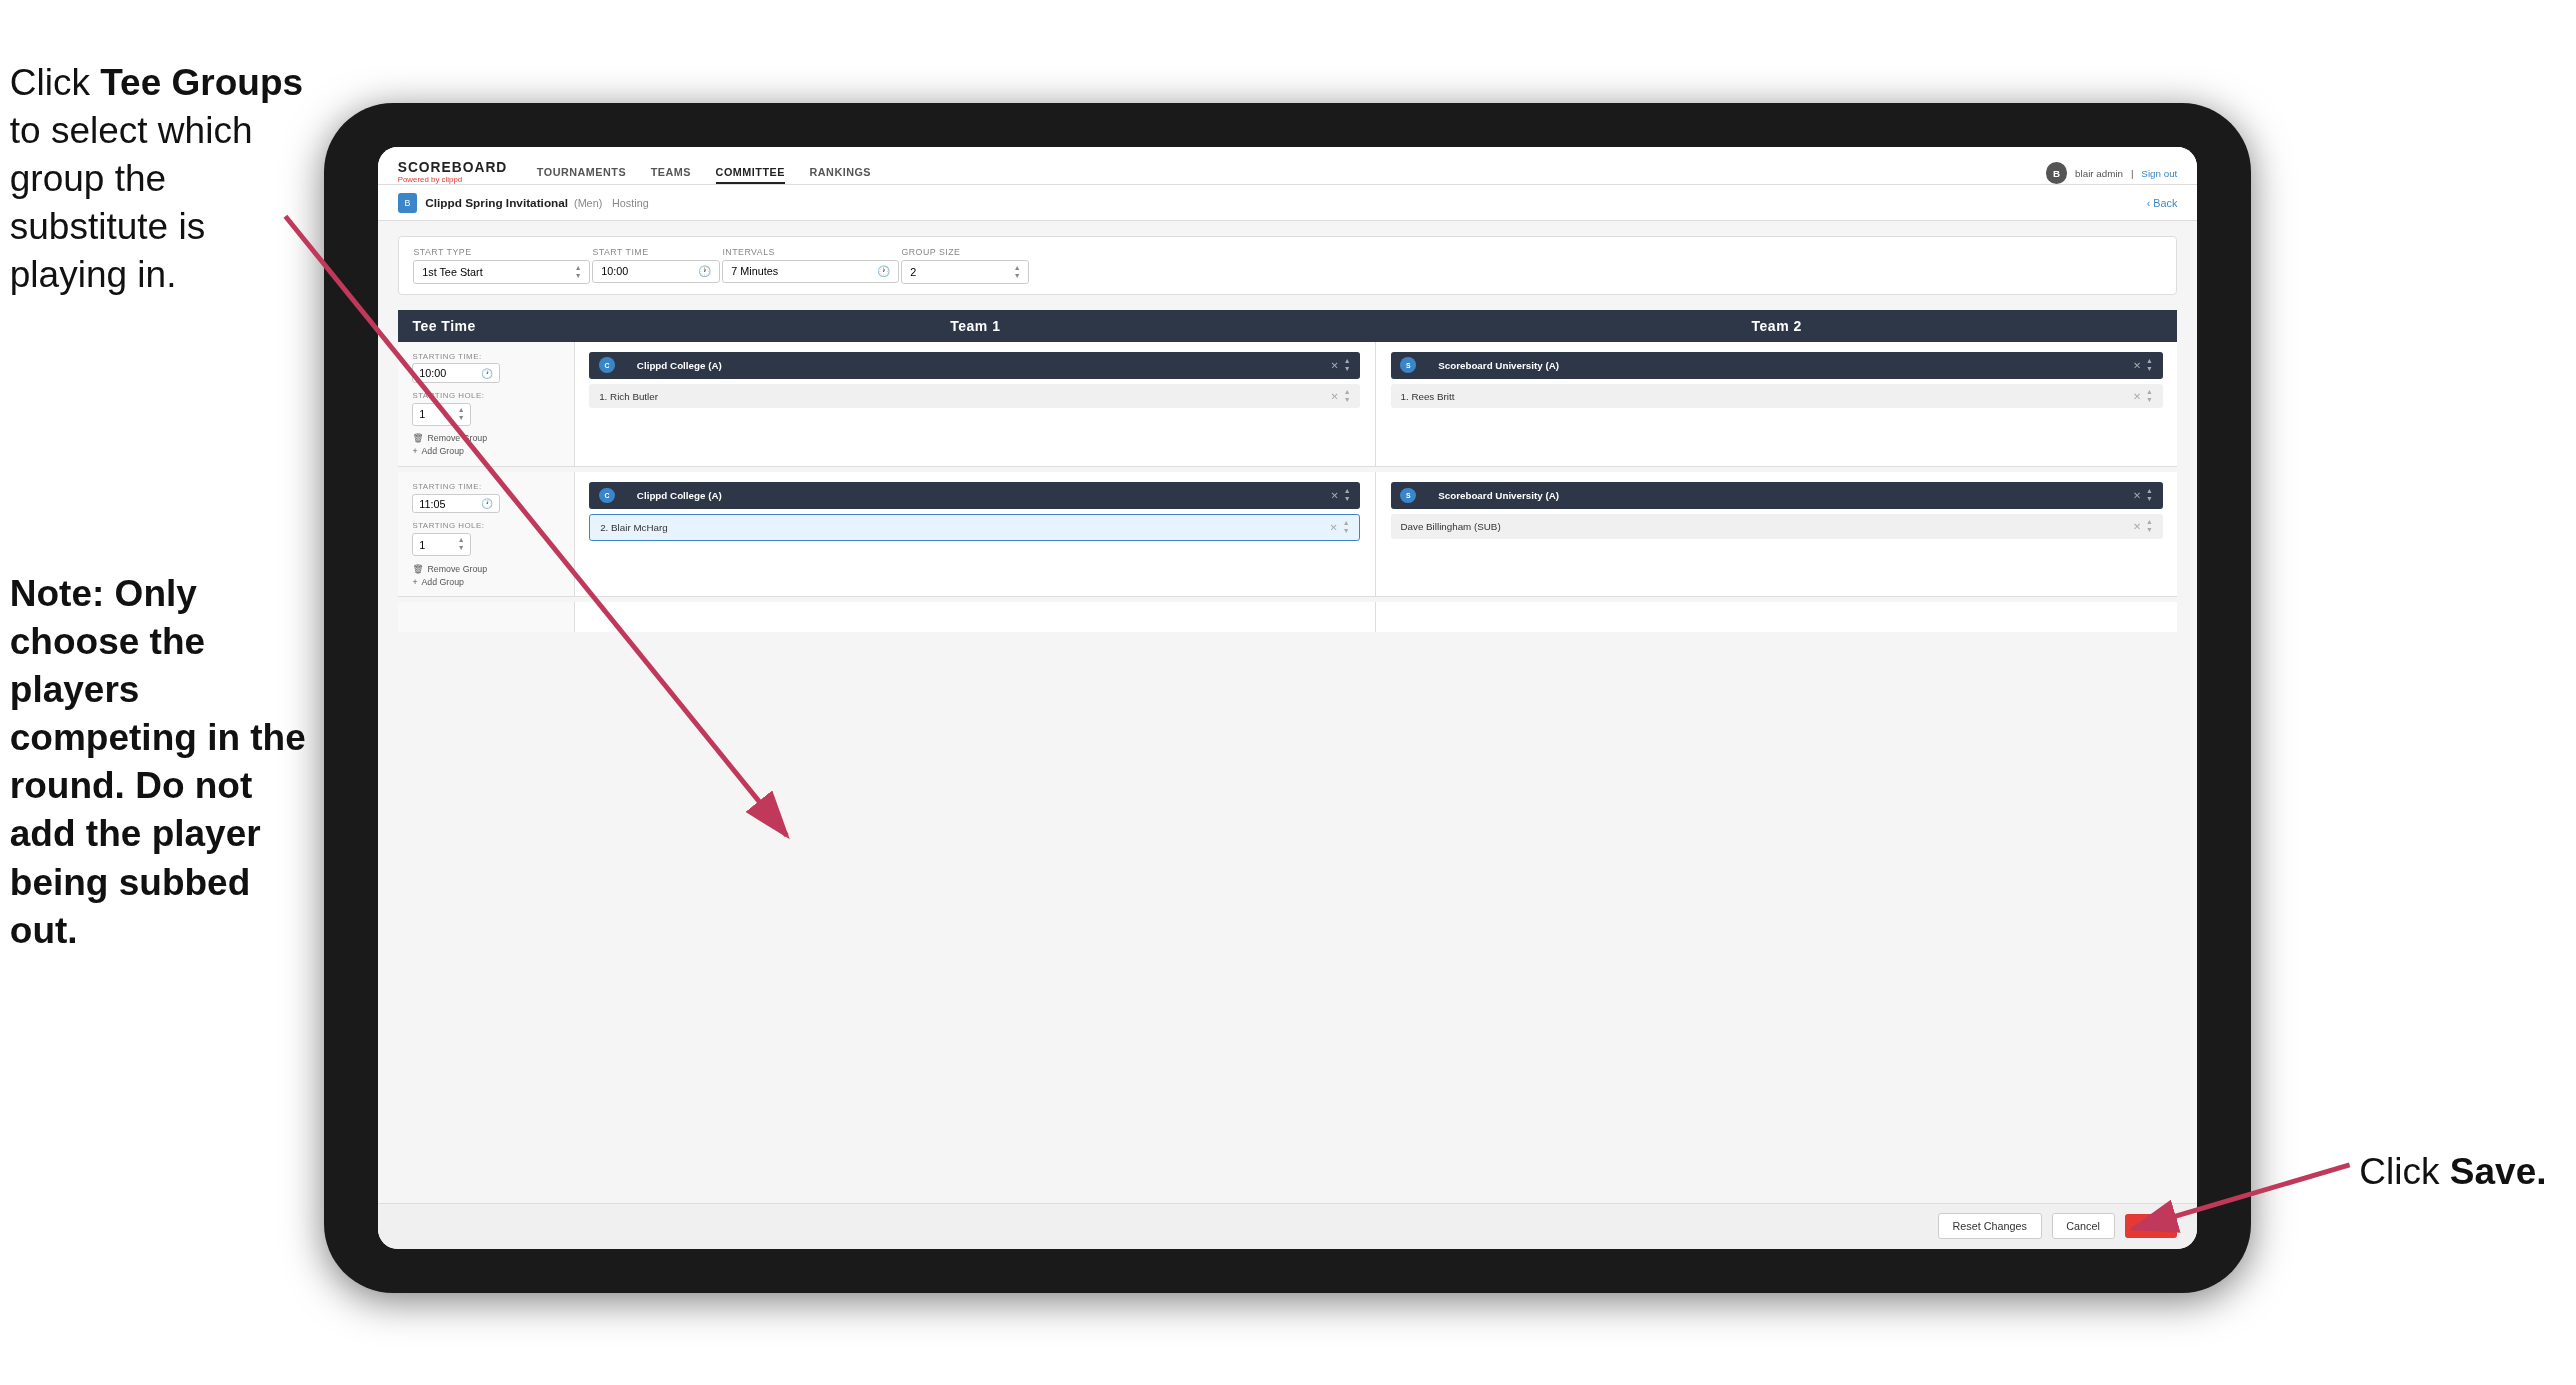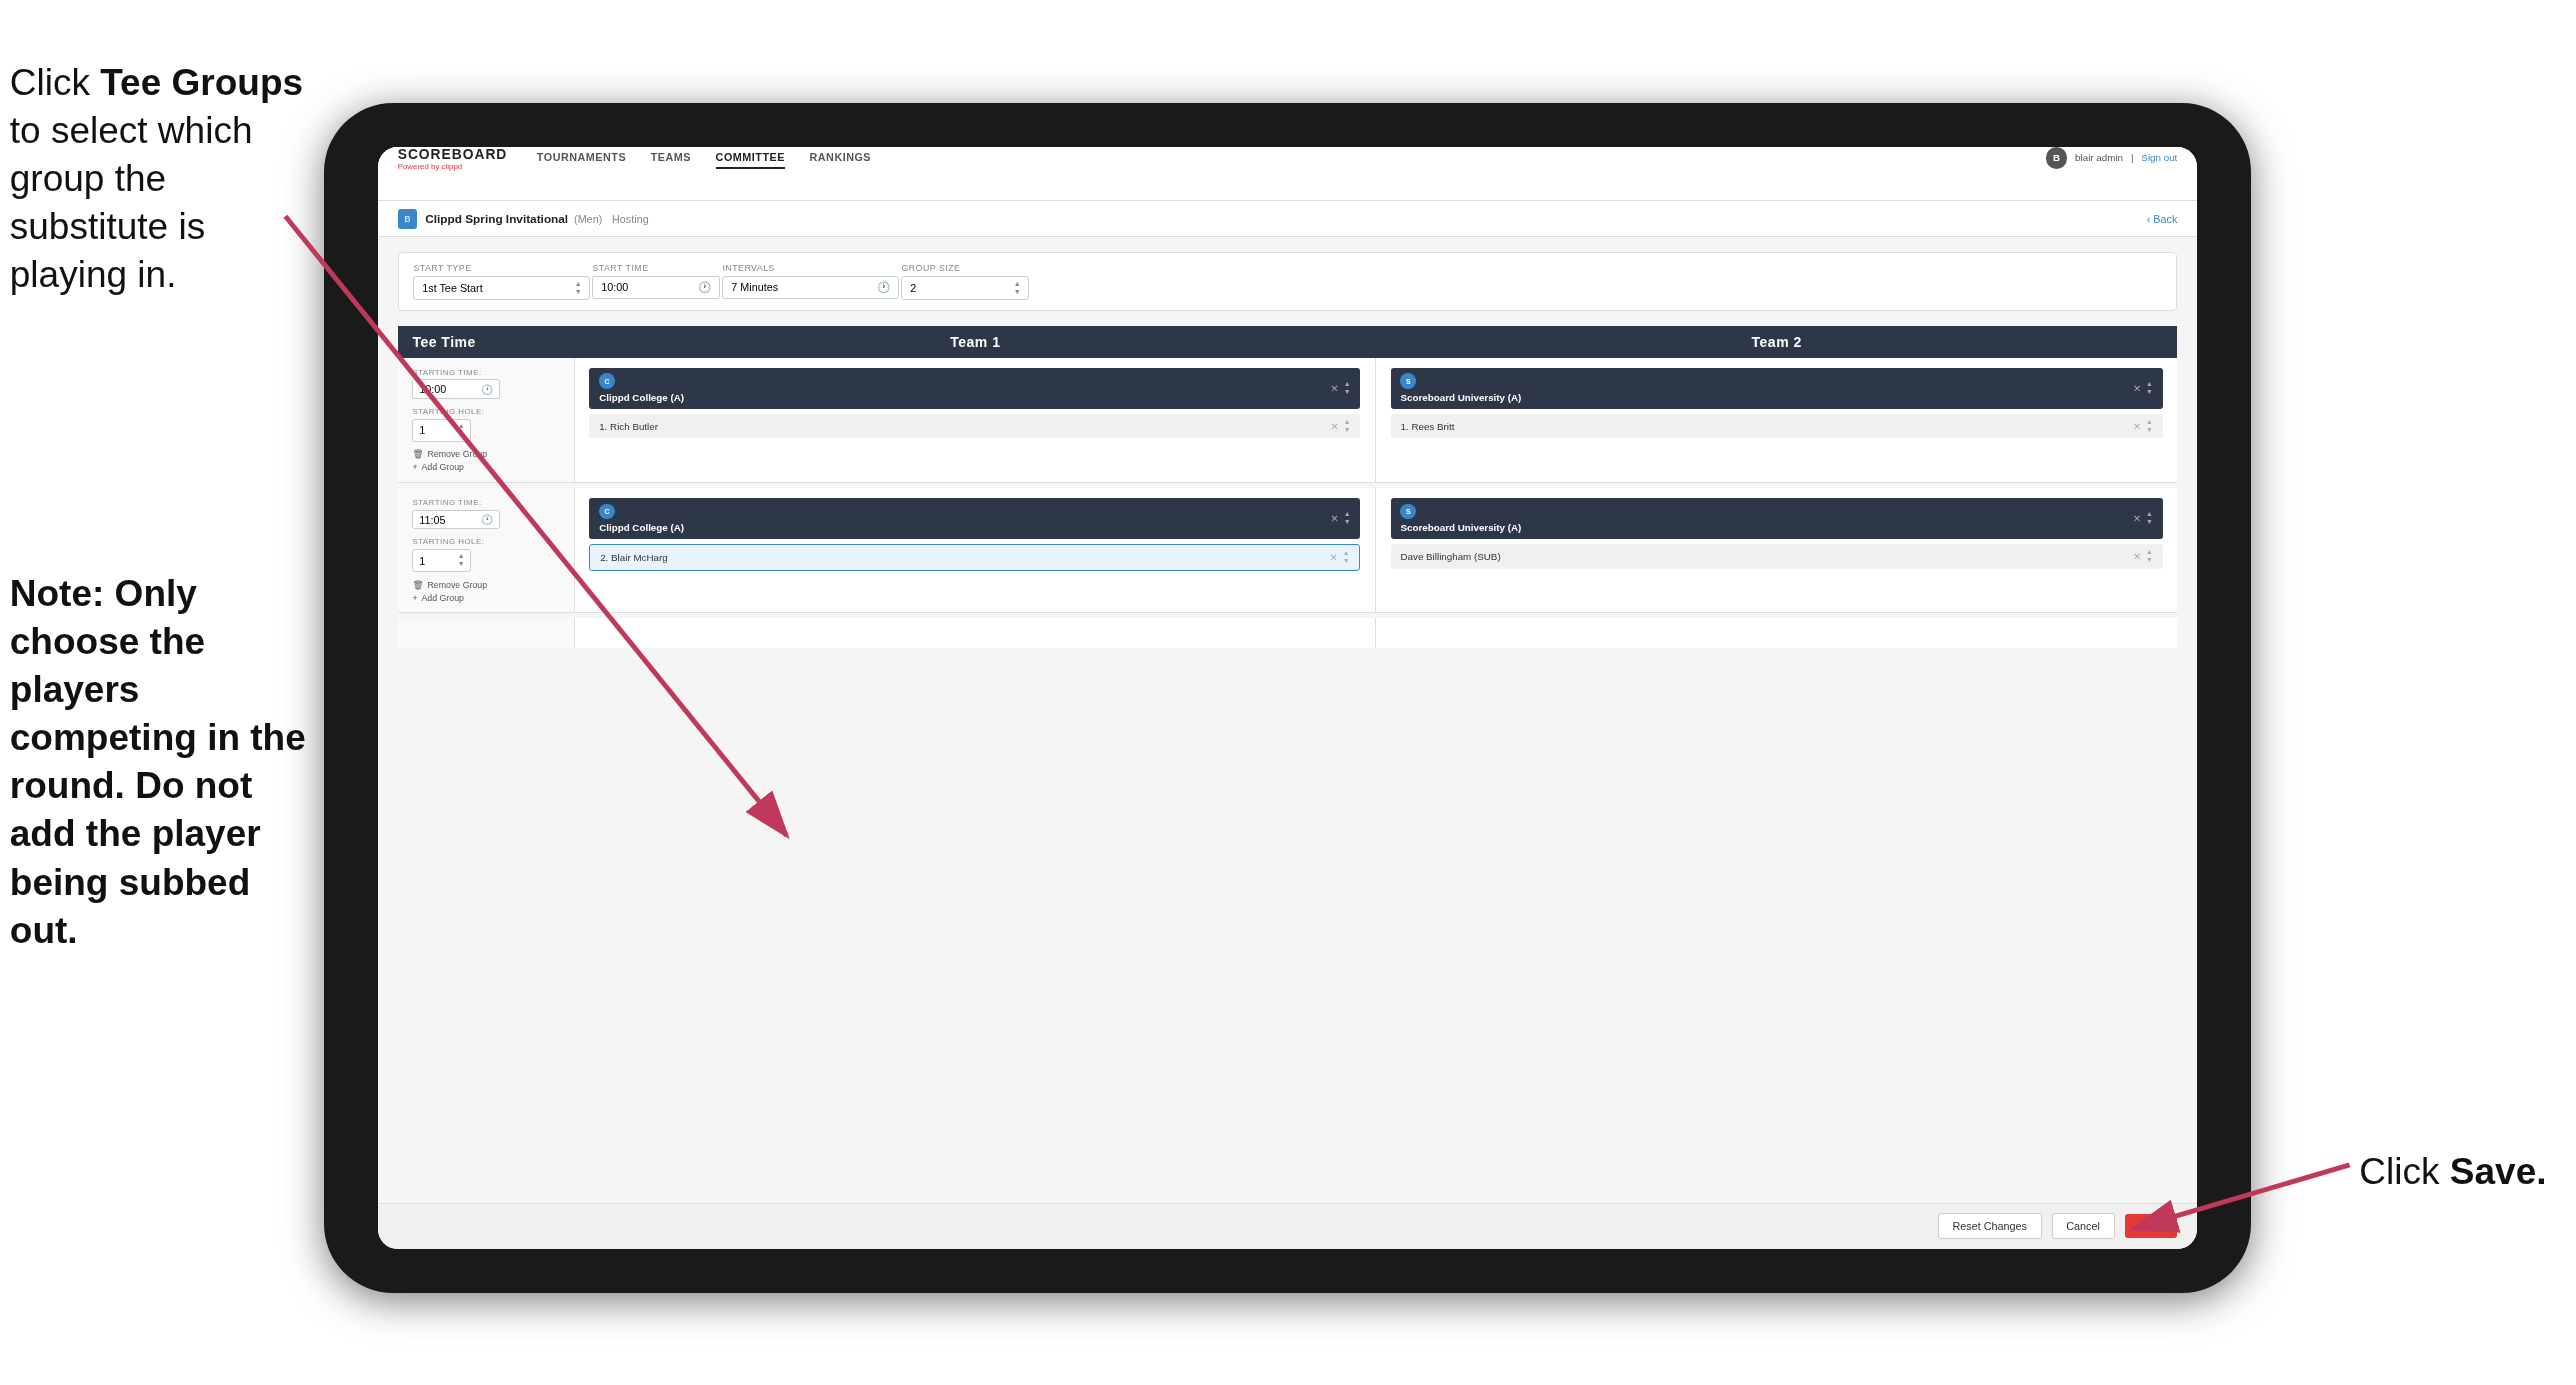--- a/index.html
+++ b/index.html
@@ -75,23 +75,23 @@
       border-radius: 19.7px;
       overflow: hidden;
       display: flex;
       flex-direction: column;
     }
 
     
     .navbar {
       background: #fff;
       display: flex;
-      align-items: flex-start;
+      align-items: flex-end;
       padding: 0 19.7px;
-      height: 54px;
+      height: 38px;
       border-bottom: 1px solid #ddd;
       flex-shrink: 0;
     }
 
     .scoreboard-logo {
       display: flex;
       flex-direction: column;
       margin-right: 29.5px;
     }
     .logo-title {
@@ -340,23 +340,22 @@
       background: #2d3748;
       border-radius: 2.9px;
       padding: 5.9px 9.8px;
       display: flex;
       align-items: center;
       justify-content: space-between;
       margin-bottom: 4.9px;
     }
     .team-card-content {
       display: flex;
-      align-items: flex-start;
-      gap: 3px;
-      flex-direction: column;
+      align-items: center;
+      gap: 22px;
     }
     .team-icon {
       width: 15.7px;
       height: 15.7px;
       background: #3a86c8;
       border-radius: 50%;
       display: flex;
       align-items: center;
       justify-content: center;
       color: #fff;

